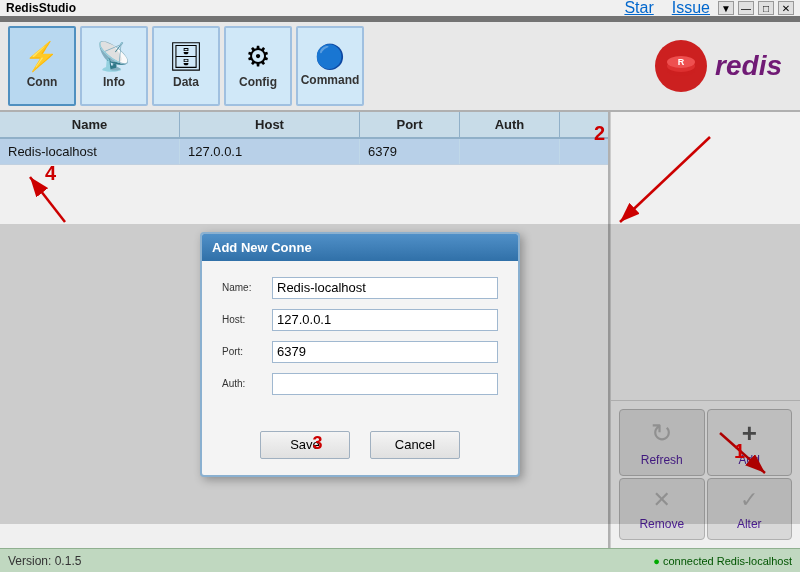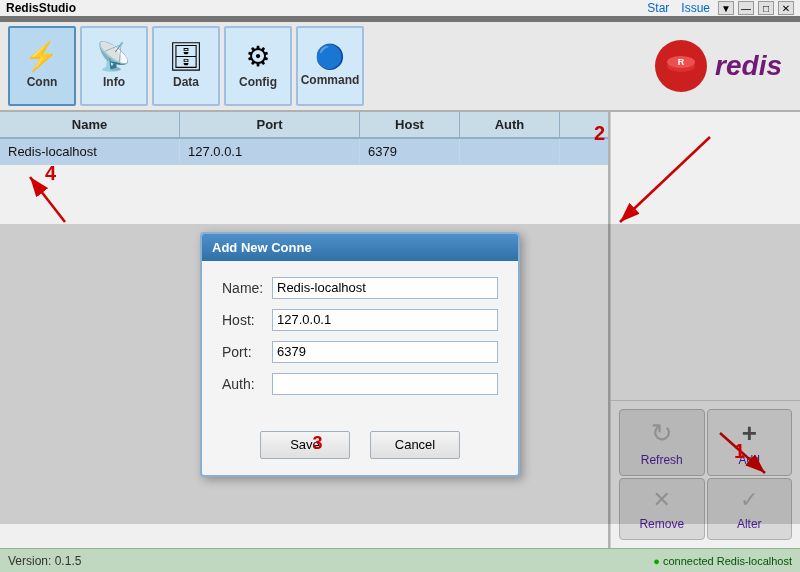--- a/index.html
+++ b/index.html
@@ -23,23 +23,24 @@
       padding: 0 6px;
       border-bottom: 6px solid #737373;
       font-size: 12px;
     }
     .title-bar-left {
       font-weight: bold;
       font-size: 12px;
     }
     .title-bar-right {
       display: flex;
-      gap: 12px;
-      font-size: 12px;
+      gap: 18px;
+      font-size: 16px;
       color: #0066cc;
+      text-decoration: underline;
     }
     .title-bar-right a {
       color: #0066cc;
       text-decoration: none;
     }
     .window-controls {
       display: flex;
       gap: 4px;
       align-items: center;
     }
@@ -261,21 +262,21 @@
     .modal-body {
       padding: 16px 20px;
     }
     .form-row {
       display: flex;
       align-items: center;
       margin-bottom: 10px;
     }
     .form-label {
       width: 50px;
-      font-size: 14px;
+      font-size: 10px;
       color: #333;
     }
     .form-input {
       flex: 1;
       height: 22px;
       border: 1px solid #a0b8d0;
       background: #ffffff;
       padding: 2px 4px;
       font-size: 13px;
       outline: none;
@@ -360,22 +361,22 @@
     </div>
     <span class="redis-logo-text">redis</span>
   </div>
 </div>
 
 <div class="main" style="position:relative;">
 
   <div class="table-area">
     <div class="table-header">
       <div class="table-header-cell">Name</div>
+      <div class="table-header-cell">Host</div>
       <div class="table-header-cell">Port</div>
-      <div class="table-header-cell">Host</div>
       <div class="table-header-cell">Auth</div>
     </div>
     <div class="table-row selected">
       <div class="table-cell">Redis-localhost</div>
       <div class="table-cell">127.0.0.1</div>
       <div class="table-cell">6379</div>
       <div class="table-cell"></div>
     </div>
   </div>
 

